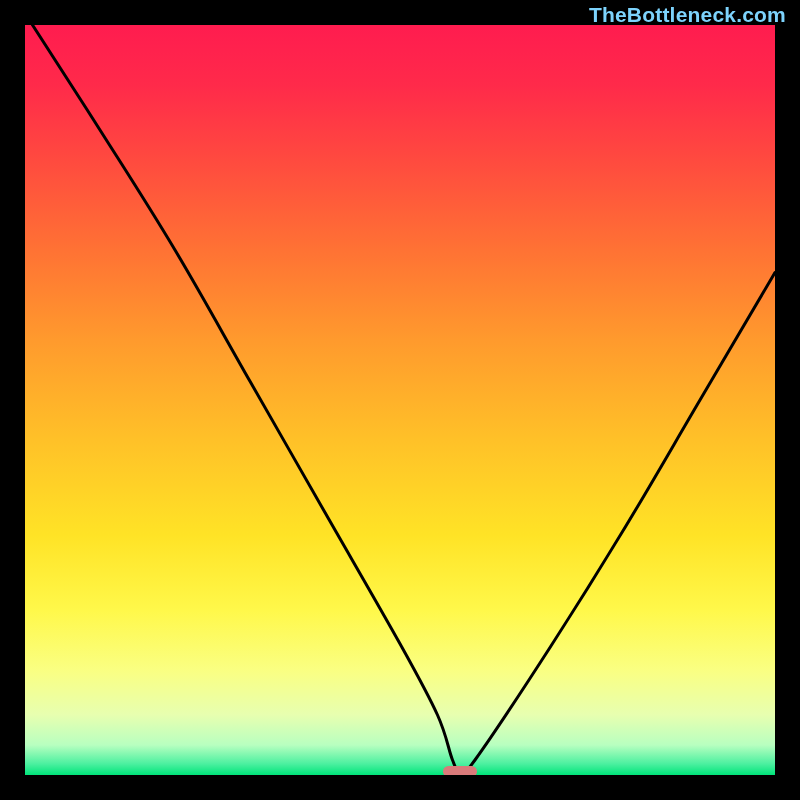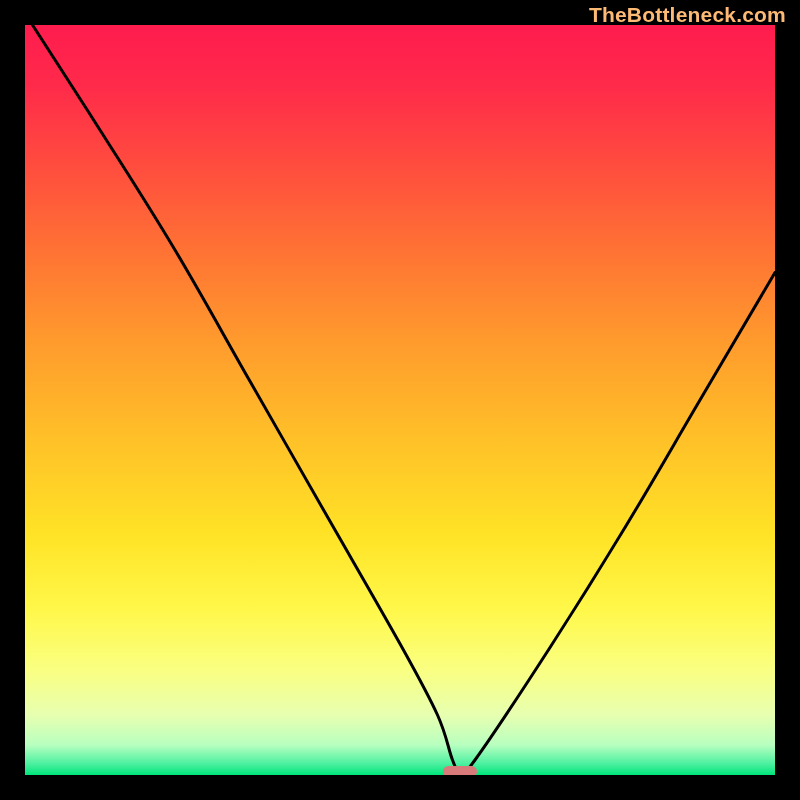--- a/index.html
+++ b/index.html
@@ -39,21 +39,21 @@
     top: 0;
     width: 100%;
     height: 100%;
   }
   .watermark {
     position: absolute;
     top: 3px;
     right: 14px;
     font-family: Arial, Helvetica, sans-serif;
     font-size: 21px;
-    color: #fdba74;
+    color: #7dd3fc;
     font-weight: 600;
     letter-spacing: 0.2px;
   }
   .marker {
     position: absolute;
     background: #d97a7a;
     border-radius: 7px;
   }
 </style>
 </head>

